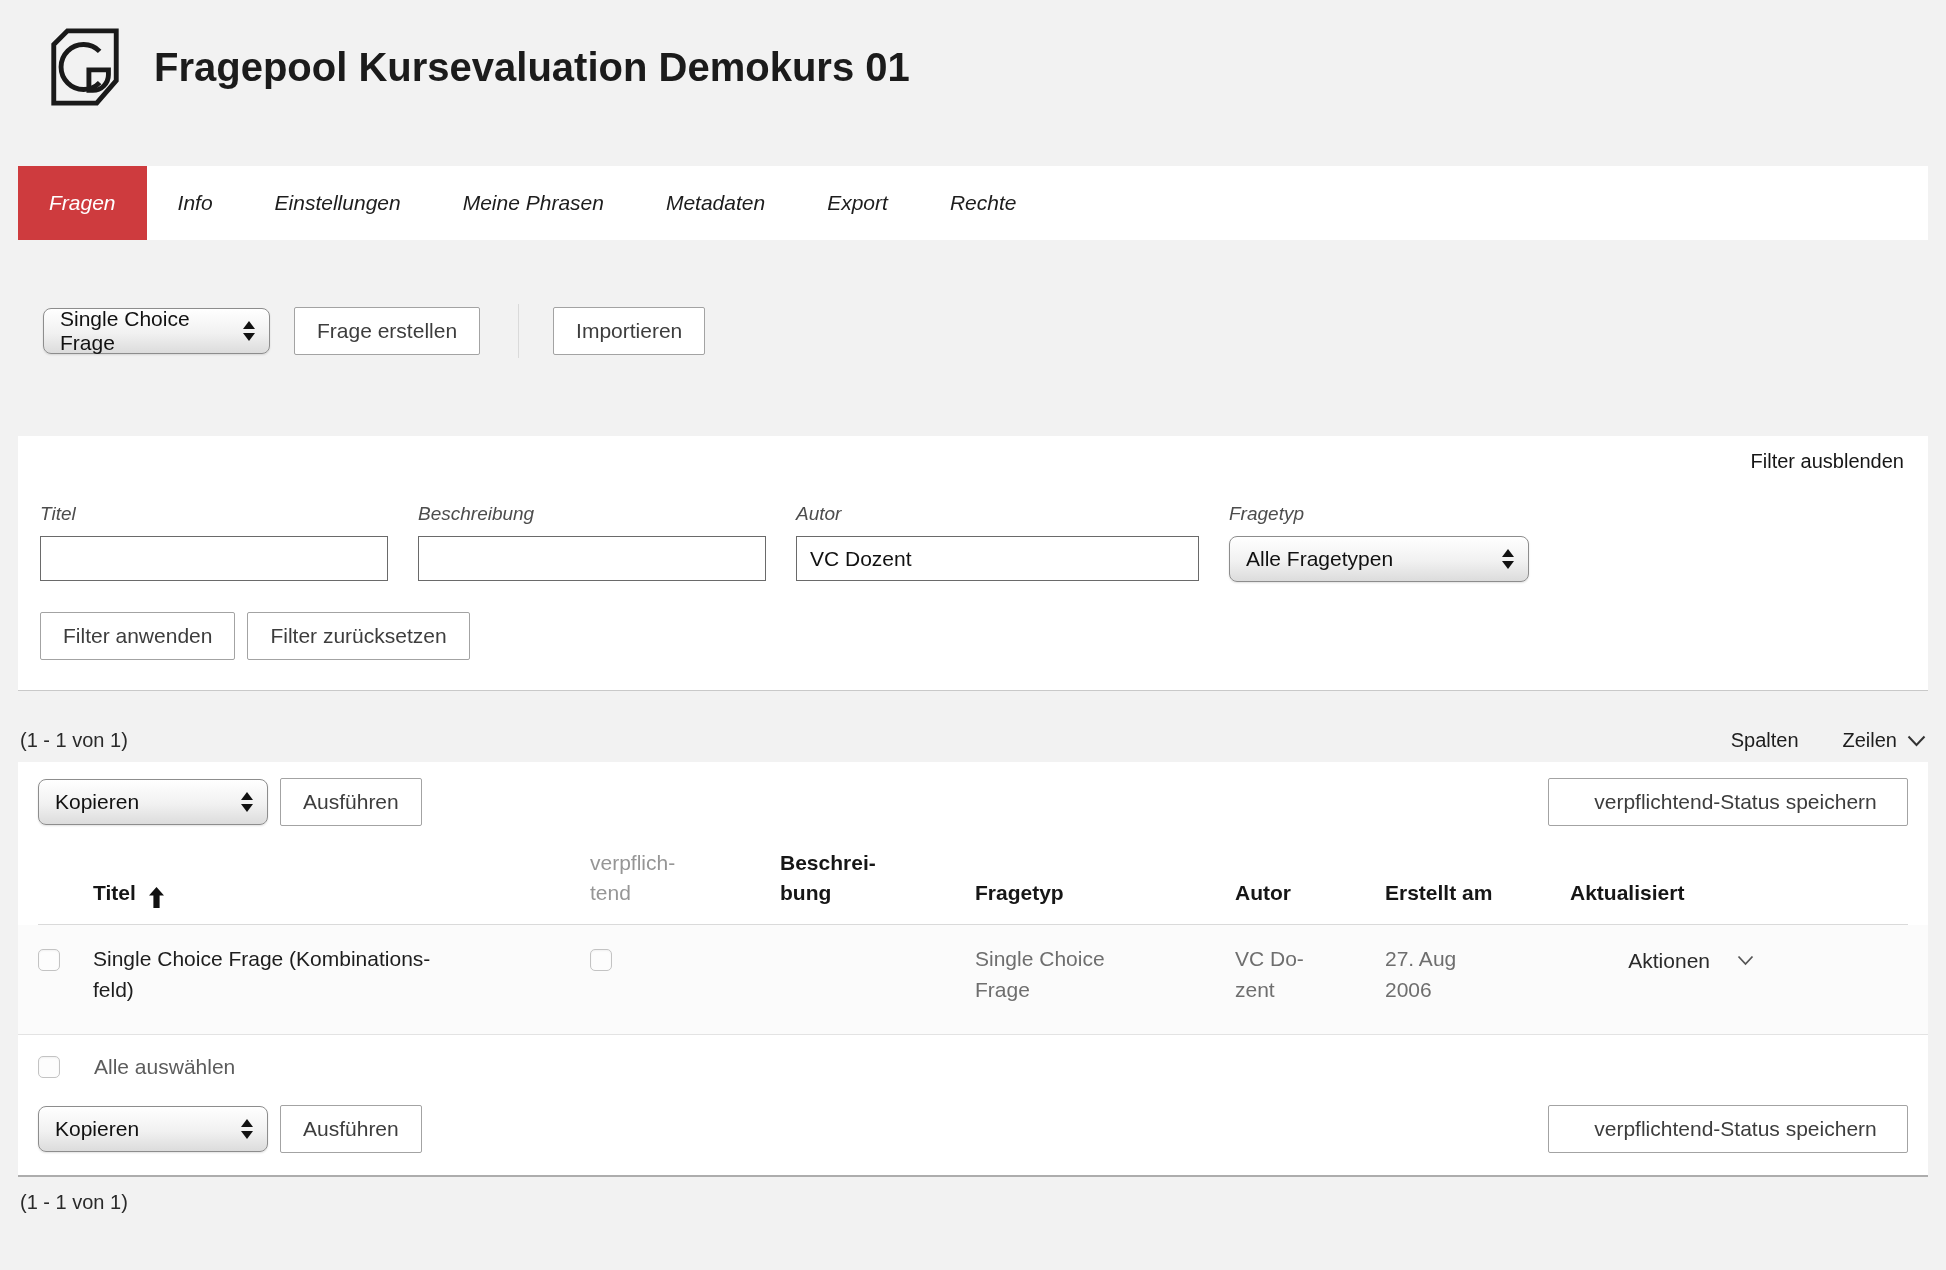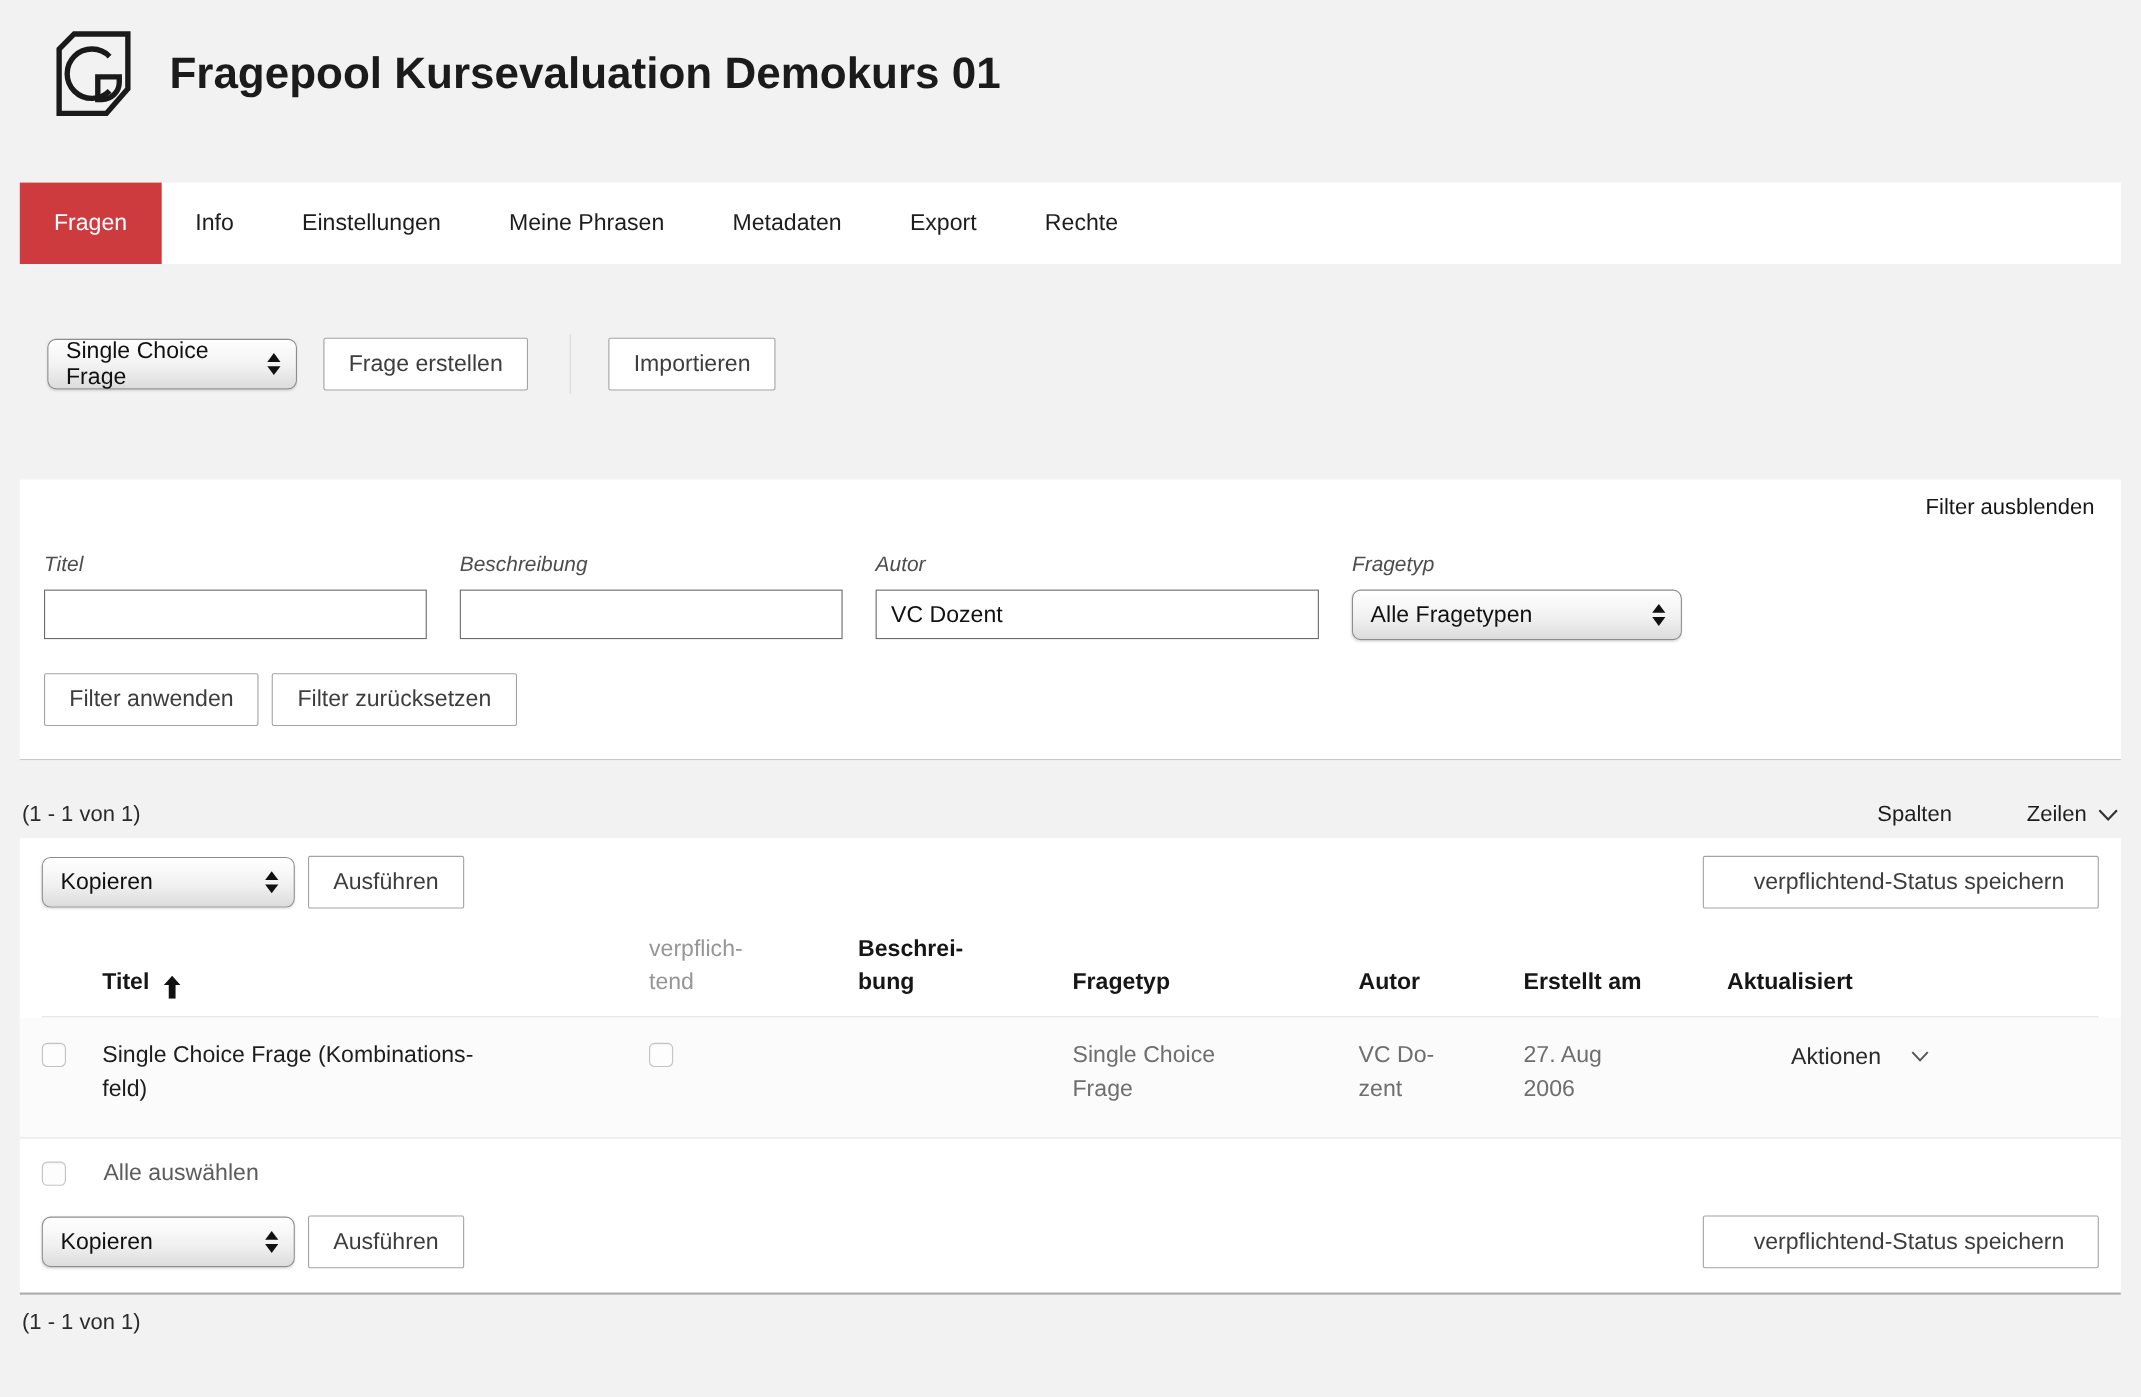--- a/index.html
+++ b/index.html
@@ -15,21 +15,21 @@
   .logo svg { width:82px; height:82px; display:block; }
   .page-title { font-size:40px; font-weight:700; margin:0; color:#1b1b1b; }
 
   
   .tabs {
     margin:58px 18px 0 18px; background:#ffffff; height:74px;
     display:flex; align-items:stretch;
   }
   .tab {
     display:flex; align-items:center; padding:0 31px;
-    font-size:21px; color:#1d1d1d; cursor:pointer; white-space:nowrap;
+    font-size:21px; color:#1d1d1d; cursor:pointer; white-space:nowrap;font-style:italic;
   }
   .tab.active { background:var(--accent); color:#ffffff; }
 
   
   .toolbar { display:flex; align-items:center; margin:64px 0 0 43px; }
   .selectbox {
     height:46px; border:1px solid #8d8d8d; border-radius:8px;
     background:linear-gradient(#ffffff 0%, #f1f1f1 55%, #dcdcdc 100%);
     box-shadow:0 1px 2px rgba(0,0,0,.12);
     display:inline-flex; align-items:center; padding:0 14px 0 16px;
@@ -61,21 +61,21 @@
   .txtinput {
     width:348px; height:45px; border:1px solid #6a6a6a; border-radius:0;
     font-size:21px; padding:0 13px; background:#fff; color:#111;
     font-family:"Liberation Sans", sans-serif;
   }
   .autor-input { width:403px; }
   .filter-buttons { margin-top:30px; display:flex; gap:12px; }
 
   
   .count-row { margin:38px 20px 10px 20px; display:flex; align-items:center; font-size:20px; color:#2a2a2a; }
-  .count-row .right { margin-left:auto; display:flex; align-items:center; gap:68px; }
+  .count-row .right { margin-left:auto; display:flex; align-items:center; gap:44px; }
   .linkish { cursor:pointer; display:inline-flex; align-items:center; gap:10px; color:#1d1d1d; }
 
   
   .table-panel { margin:0 18px; background:#fff; padding:16px 20px 22px 20px; border-bottom:2px solid #adadad; }
   .controls-row { display:flex; align-items:center; }
   .controls-row .spacer { flex:1; }
   .save-btn { min-width:360px;padding-left:37px; }
 
   .band { margin:0 -20px; padding:0 20px; }
   .tbl-grid {

